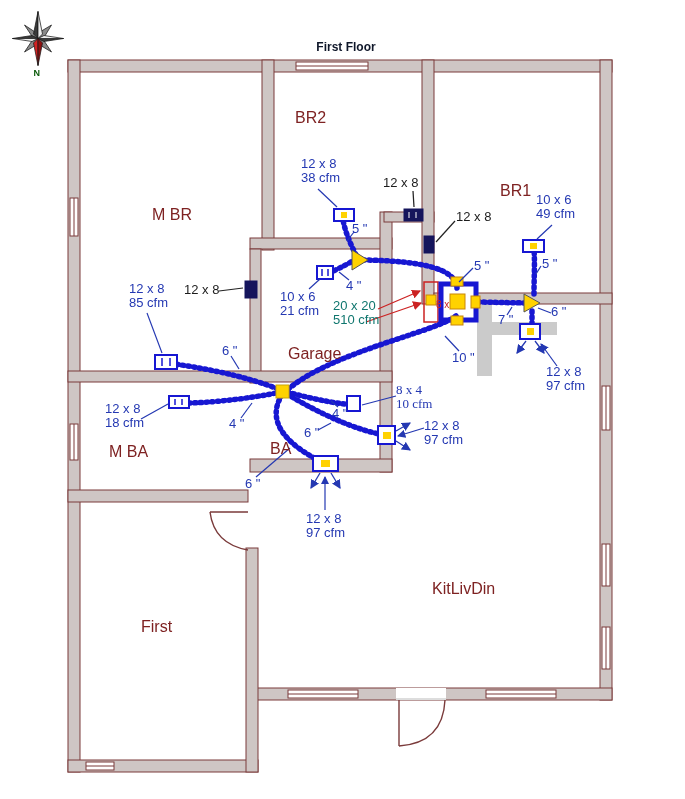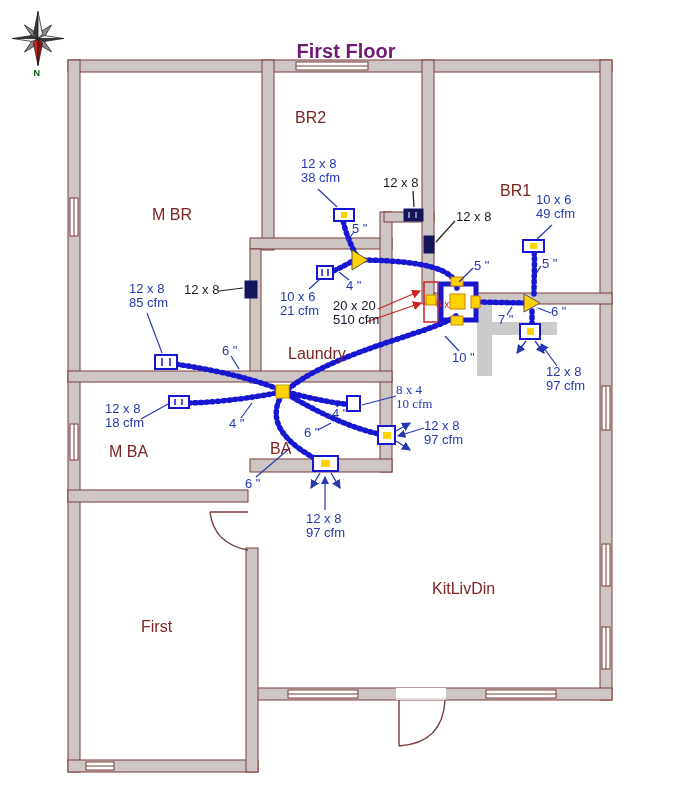--- a/index.html
+++ b/index.html
@@ -2,25 +2,25 @@
 <html><head>
 <meta charset="utf-8">
 <style>
   html,body{margin:0;padding:0;background:#fff;}
   #stage{position:relative;width:685px;height:799px;background:#fff;
          font-family:"Liberation Sans","DejaVu Sans",sans-serif;overflow:hidden;}
   #plan-svg{position:absolute;left:0;top:0;}
   .lbl{position:absolute;white-space:pre-line;line-height:14px;font-size:13px;}
   .lbl.sup{color:#2438b2;}
   .lbl.ret{color:#1c1c1c;}
-  .lbl.red{color:#0f172a;}
+  .lbl.red{color:#0f766e;}
   .lbl.size{color:#2438b2;}
   .lbl.room{color:#7e2222;font-size:16px;}
   #title{position:absolute;left:246px;top:40px;width:200px;text-align:center;
-         font-size:20px;font-weight:bold;color:#701a75;}
+         font-size:12px;font-weight:bold;color:#0f172a;}
 </style>
 </head>
 <body>
 
 <div id="stage">
 
 <svg id="plan-svg" width="685" height="799" viewBox="0 0 685 799">
   <defs>
     <marker id="mb" viewBox="0 0 8 8" refX="7" refY="4" markerWidth="7" markerHeight="7" orient="auto">
       <path d="M0,0L8,4L0,8z" fill="#2438b2"></path>
@@ -204,21 +204,21 @@
     <line x1="378" y1="309" x2="420" y2="291" marker-end="url(#mr)"></line>
     <line x1="366" y1="322" x2="421" y2="303" marker-end="url(#mr)"></line>
   </g>
 </svg>
 
 <div id="title">First Floor</div>
 
 <div class="lbl room" style="left:152px;top:208px;">M BR</div>
 <div class="lbl room" style="left:295px;top:111px;">BR2</div>
 <div class="lbl room" style="left:500px;top:184px;">BR1</div>
-<div class="lbl room" style="left:288px;top:347px;">Laundry</div>
+<div class="lbl room" style="left:288px;top:347px;">Garage</div>
 <div class="lbl room" style="left:109px;top:445px;">M BA</div>
 <div class="lbl room" style="left:270px;top:442px;">BA</div>
 <div class="lbl room" style="left:141px;top:620px;">First</div>
 <div class="lbl room" style="left:432px;top:582px;">KitLivDin</div>
 
 <div class="lbl sup" style="left:301px;top:157px;">12 x 8
 38 cfm</div>
 <div class="lbl sup" style="left:536px;top:193px;">10 x 6
 49 cfm</div>
 <div class="lbl sup" style="left:129px;top:282px;">12 x 8

